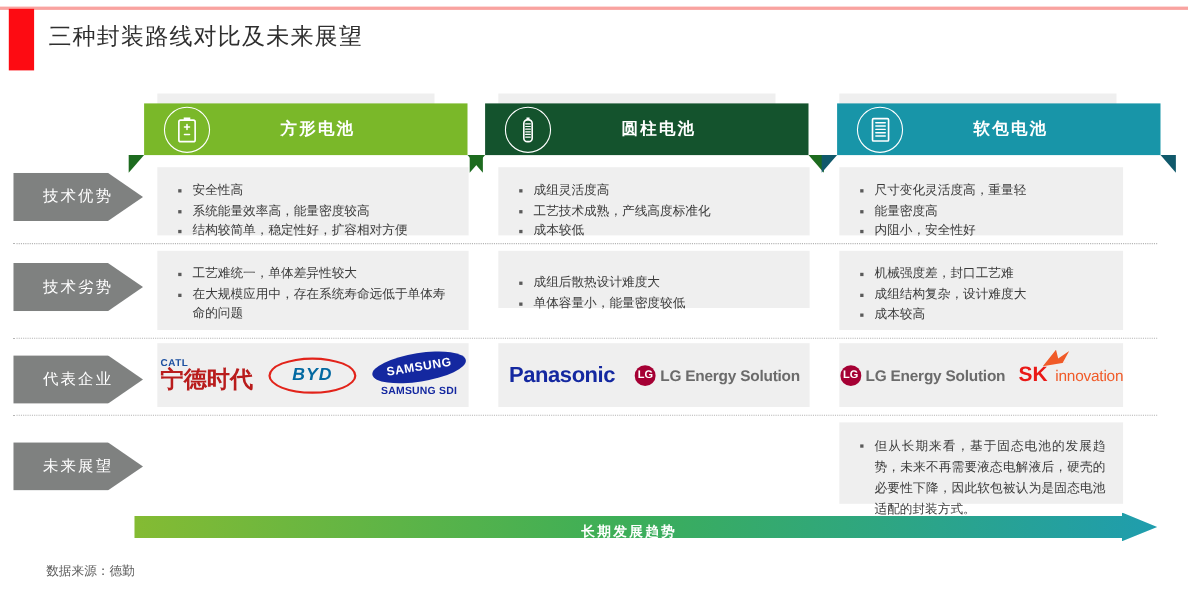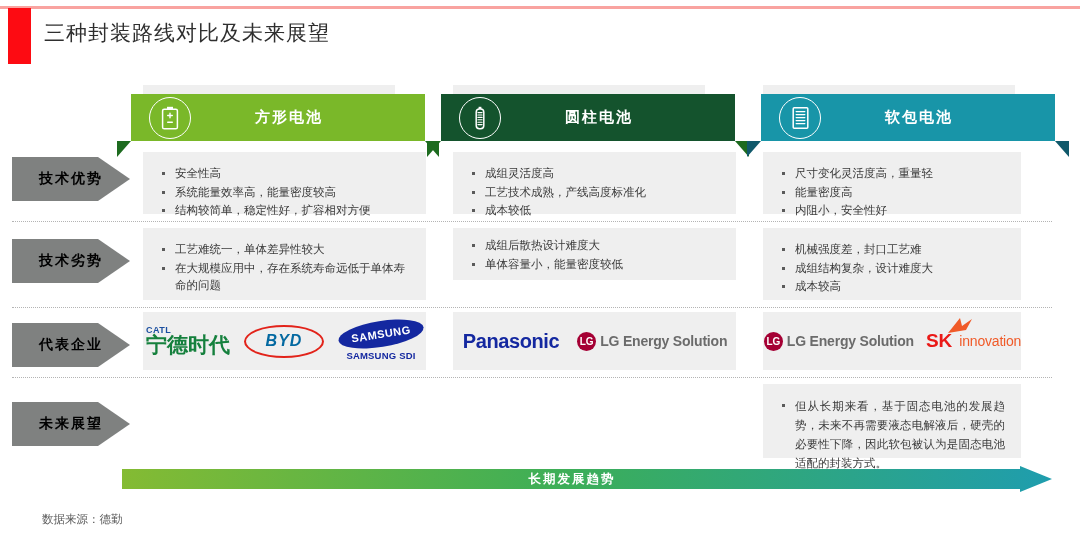--- a/index.html
+++ b/index.html
@@ -118,23 +118,23 @@
   
   .row-label {
     position: absolute;
     left: 12px;
     width: 118px;
     height: 44px;
     background: #7f8180;
     display: flex;
     align-items: center;
     justify-content: center;
-    color: #000000;
+    color: #ffffff;
     font-size: 14px;
-    font-weight: bold;
+    font-weight: normal;
     letter-spacing: 2px;
     clip-path: polygon(0 0, 86px 0, 118px 50%, 86px 100%, 0 100%);
   }
 
   
   .cell {
     position: absolute;
     background: #efefef;
     box-sizing: border-box;
     padding: 8px 11px 8px 12px;
@@ -189,21 +189,21 @@
     align-items: center;
     justify-content: center;
     flex: none;
   }
   
   .logo-catl { flex-direction: column; align-items: flex-start; line-height: 1; }
   .catl-top {
     font-size: 9px; font-weight: bold; color: #1b4fa0; letter-spacing: 0.5px;
   }
   .catl-cn {
-    font-size: 21px; font-weight: bold; color: #15803d; letter-spacing: 0px;
+    font-size: 21px; font-weight: bold; color: #b91c1c; letter-spacing: 0px;
     font-family: "DejaVu Sans", sans-serif;
   }
   
   .logo-byd {
     width: 76px; height: 29px;
     border: 2.5px solid #e2231a;
     border-radius: 50%;
     color: #0369a1;
     font-size: 16px;
     font-weight: bold;
@@ -246,21 +246,21 @@
   .sk-wing { position: absolute; left: 20px; top: -13px; }
 
   
   .trend-arrow {
     position: absolute;
     left: 122px; top: 466px;
     width: 930px; height: 26px;
     background: linear-gradient(90deg, #84bb33 0%, #3cae58 48%, #1f9dae 100%);
     clip-path: polygon(0 3px, 898px 3px, 898px 0, 930px 13px, 898px 26px, 898px 23px, 0 23px);
     display: flex;
-    align-items: center;
+    align-items: flex-end;
     justify-content: center;
   }
   .trend-arrow span {
     font-size: 12.5px;
     font-weight: bold;
     color: #ffffff;
     letter-spacing: 2px;
     margin-right: 30px;
   }
 
@@ -356,21 +356,21 @@
 
   <div class="row-label" style="top:239px">技术劣势</div>
 
   <div class="cell w1" style="top:228px; height:72px">
     <ul>
       <li>工艺难统一，单体差异性较大</li>
       <li>在大规模应用中，存在系统寿命远低于单体寿命的问题</li>
     </ul>
   </div>
 
-  <div class="cell w2" style="top:228px; height:52px; padding-top:4px">
+  <div class="cell w2" style="top:228px; height:52px; padding-top:16px">
     <ul>
       <li>成组后散热设计难度大</li>
       <li>单体容量小，能量密度较低</li>
     </ul>
   </div>
 
   <div class="cell w3" style="top:228px; height:72px">
     <ul>
       <li>机械强度差，封口工艺难</li>
       <li>成组结构复杂，设计难度大</li>

